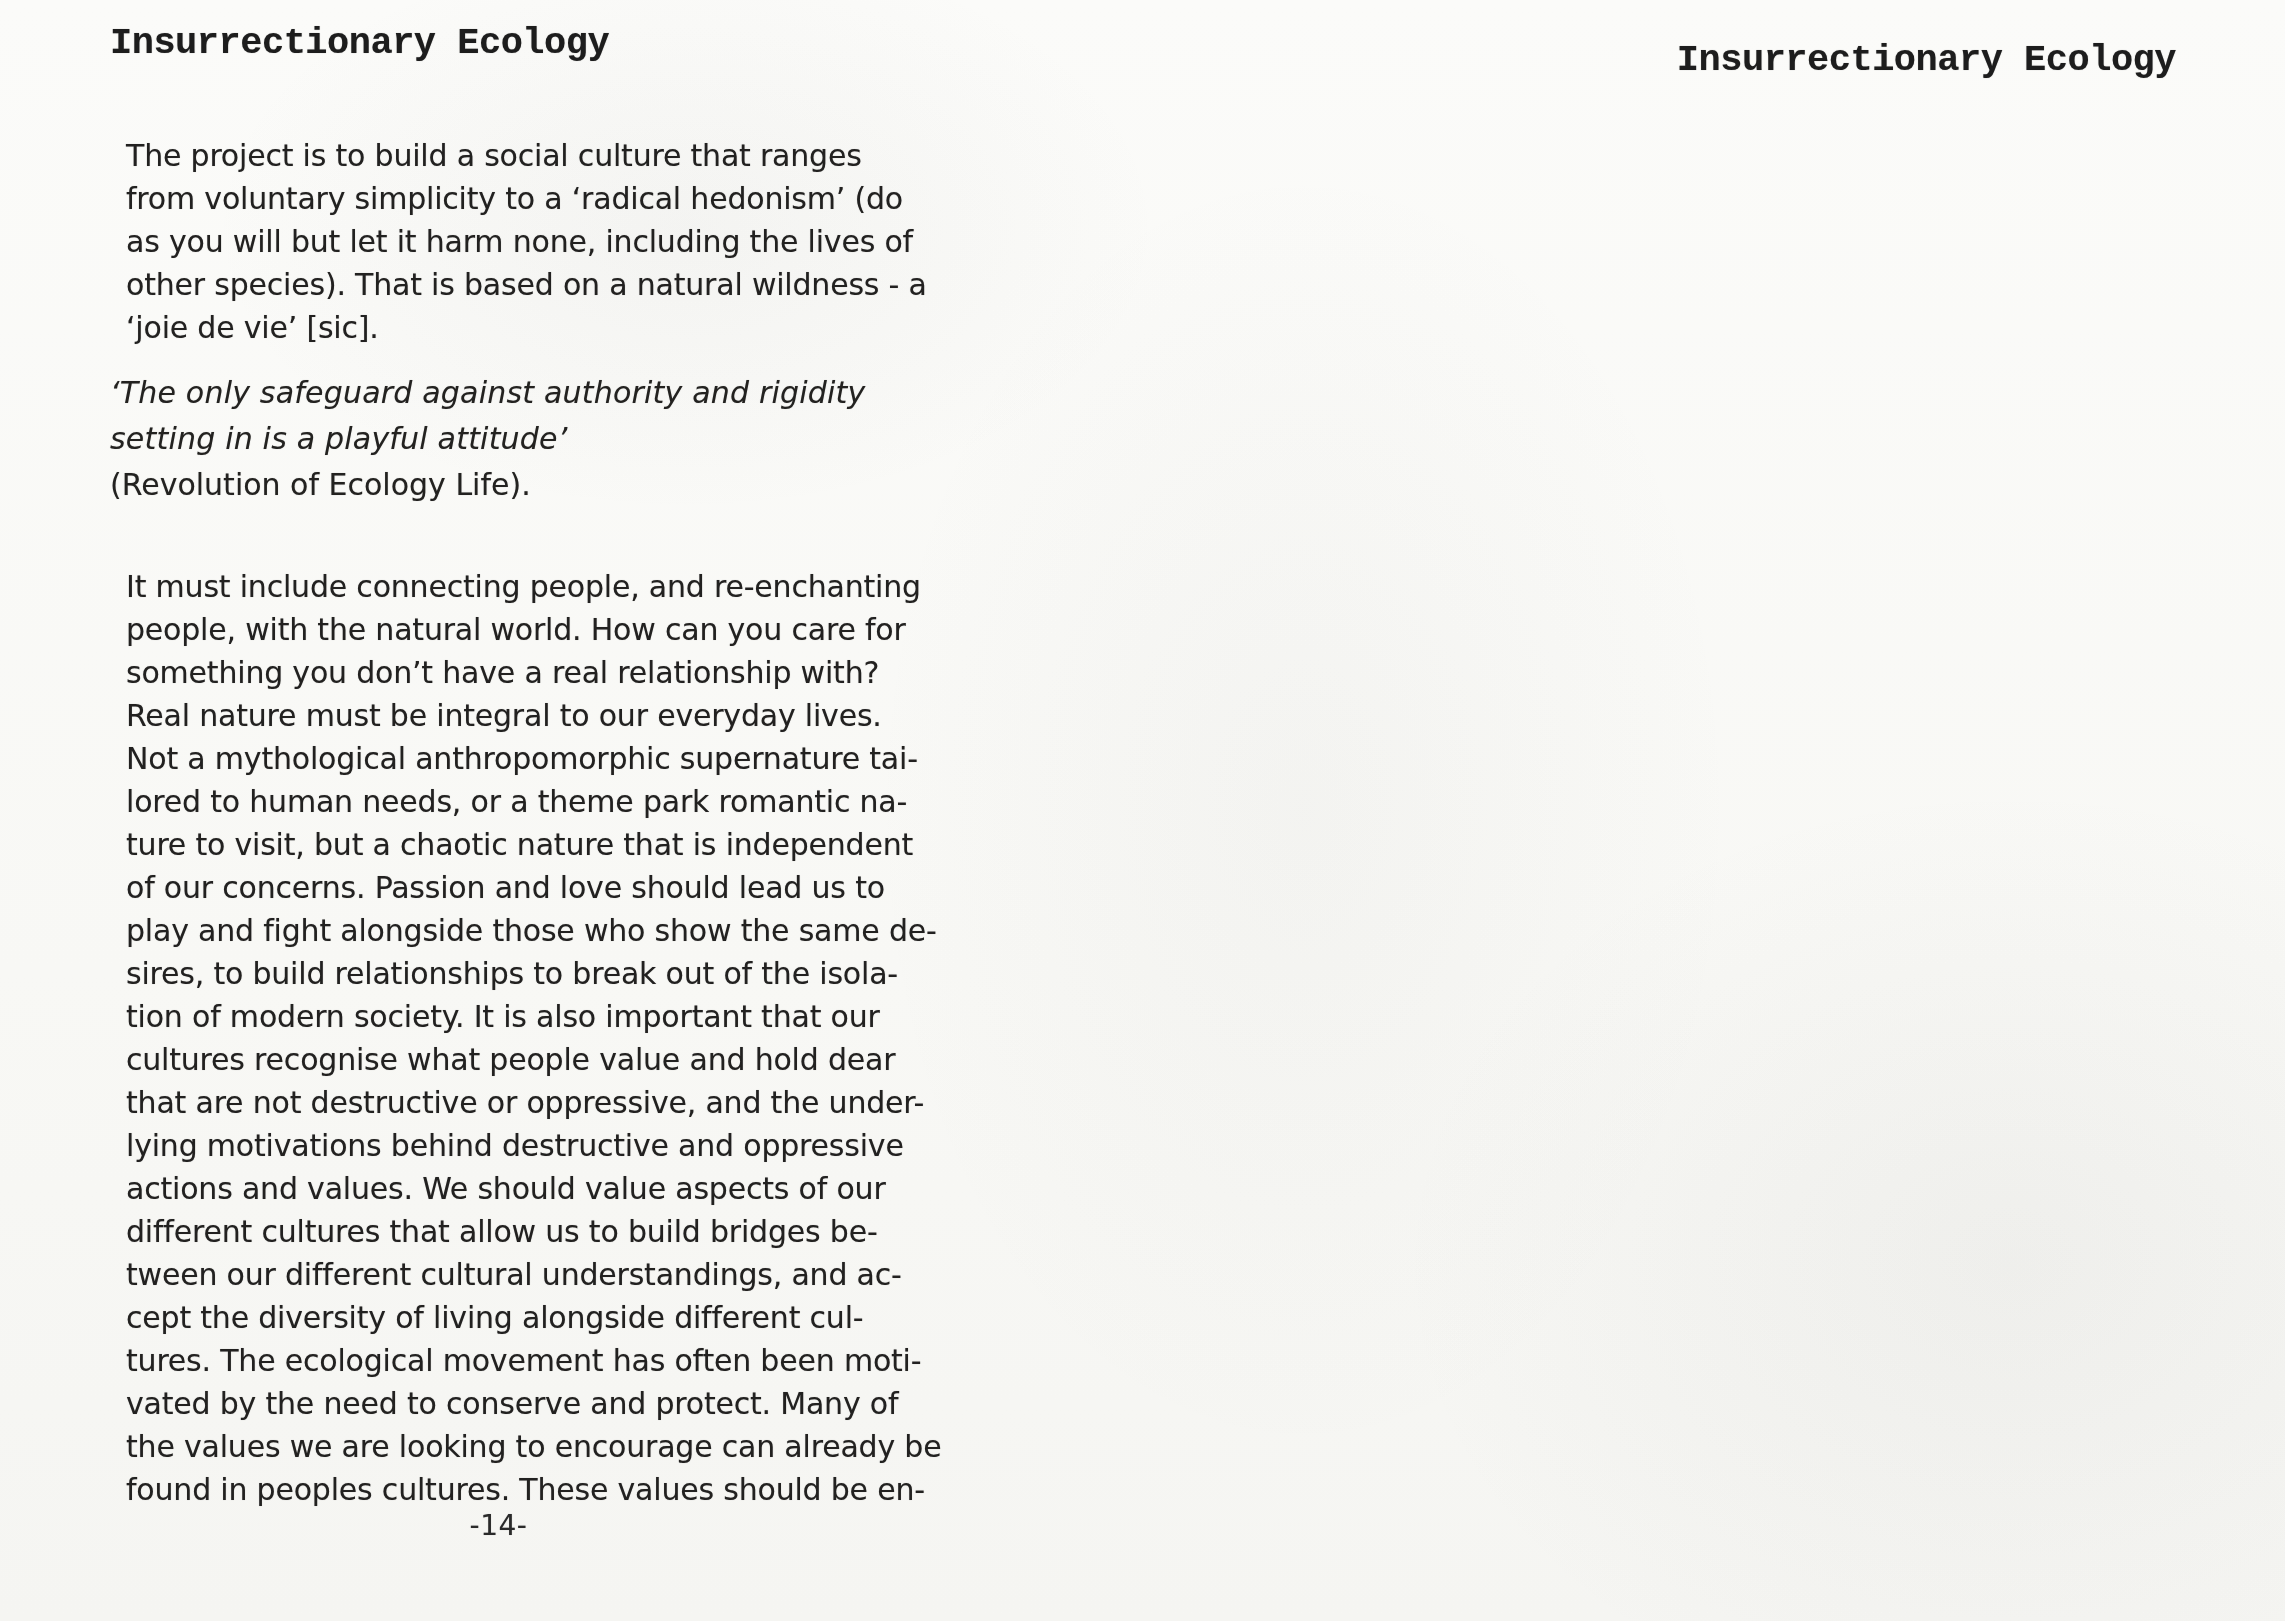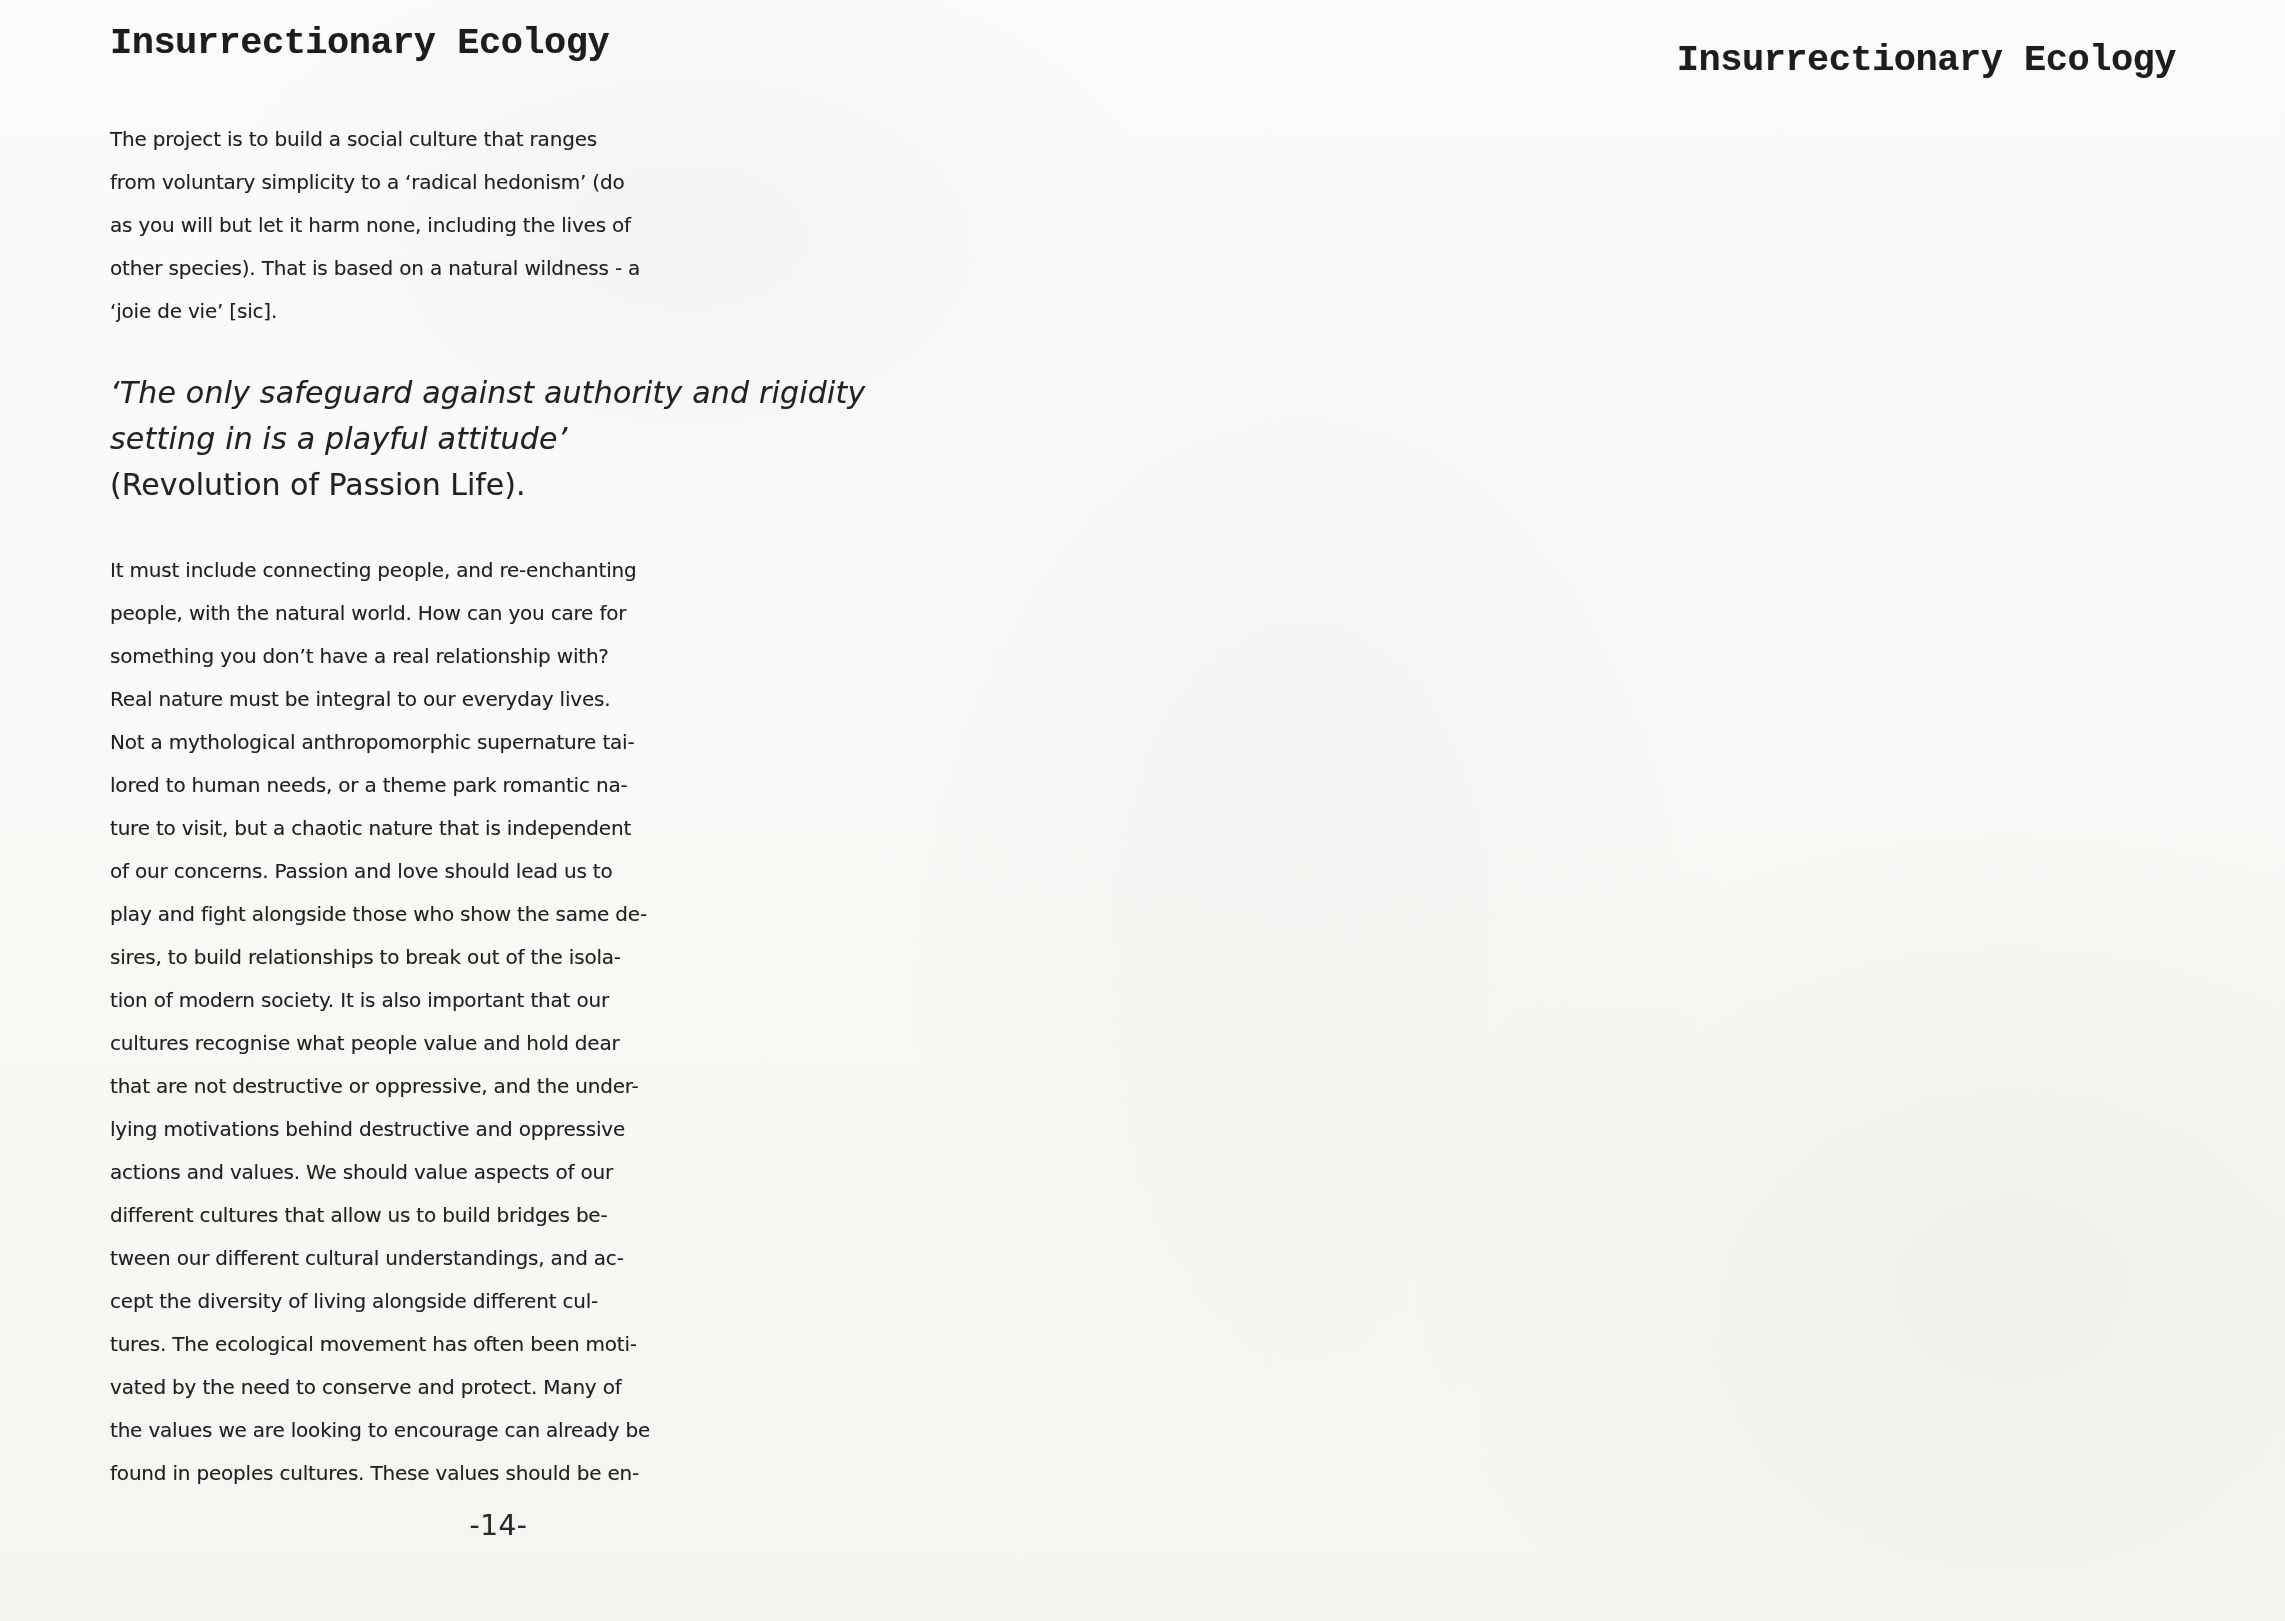--- a/index.html
+++ b/index.html
@@ -36,22 +36,22 @@
     white-space: pre;
   }
   .page-left .page-header { left: 110px; top: 21.6px; }
   .page-right .page-header {
     left: 131px; top: 39px; width: 902px;
     text-align: right;
   }
 
   .body-text {
     position: absolute;
-    margin: 0;
-    font-size: 20px;
+    margin: 16px;
+    font-size: 30px;
     line-height: 43px;
     letter-spacing: -0.2px;
     white-space: pre;
     color: #222120;
     text-shadow: 0 0 1px rgba(25,25,25,0.28);
   }
   .intro { left: 110px; top: 118px; width: 961px; }
   .main-para { left: 110px; top: 549px; width: 961px; }
 
   .quote-block {
@@ -100,21 +100,21 @@
 
     <p class="body-text intro">The project is to build a social culture that ranges
 from voluntary simplicity to a ‘radical hedonism’ (do
 as you will but let it harm none, including the lives of
 other species). That is based on a natural wildness - a
 ‘joie de vie’ [sic].</p>
 
     <div class="quote-block">
       <p class="quote-text">‘The only safeguard against authority and rigidity
 setting in is a playful attitude’</p>
-      <p class="quote-attribution">(Revolution of Passion Life).</p>
+      <p class="quote-attribution">(Revolution of Ecology Life).</p>
     </div>
 
     <p class="body-text main-para">It must include connecting people, and re-enchanting
 people, with the natural world. How can you care for
 something you don’t have a real relationship with?
 Real nature must be integral to our everyday lives.
 Not a mythological anthropomorphic supernature tai-
 lored to human needs, or a theme park romantic na-
 ture to visit, but a chaotic nature that is independent
 of our concerns. Passion and love should lead us to

